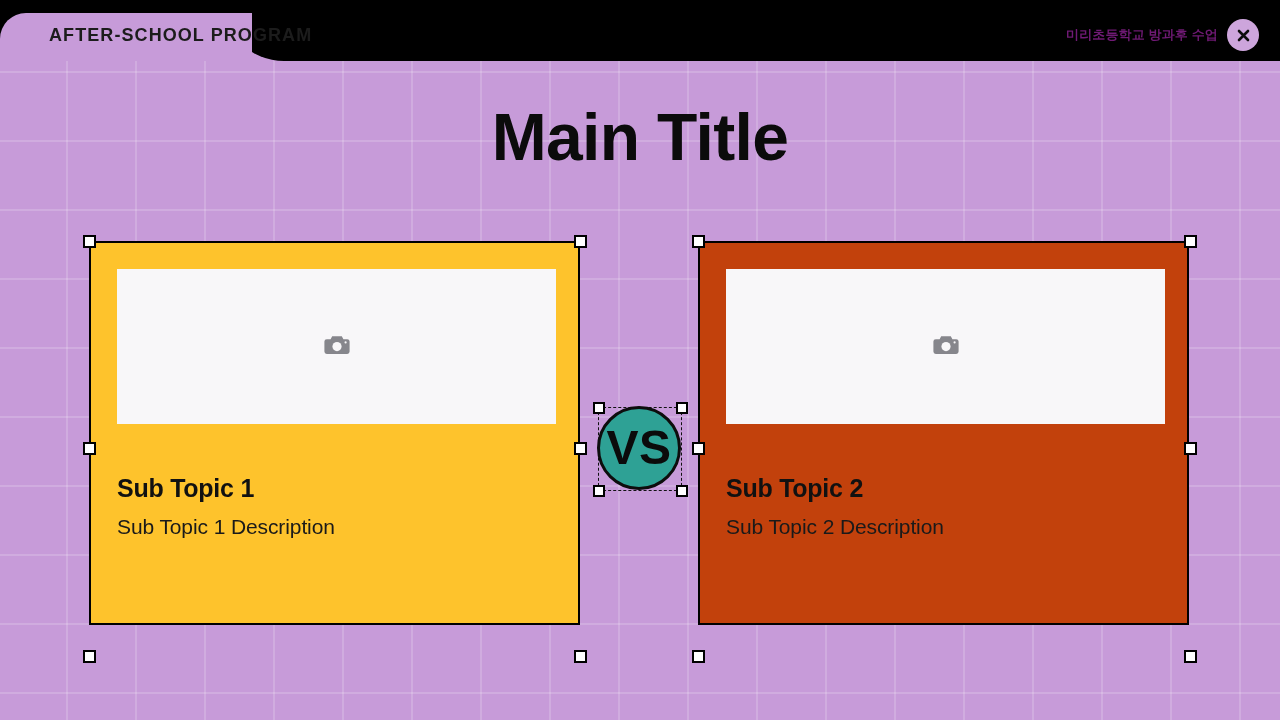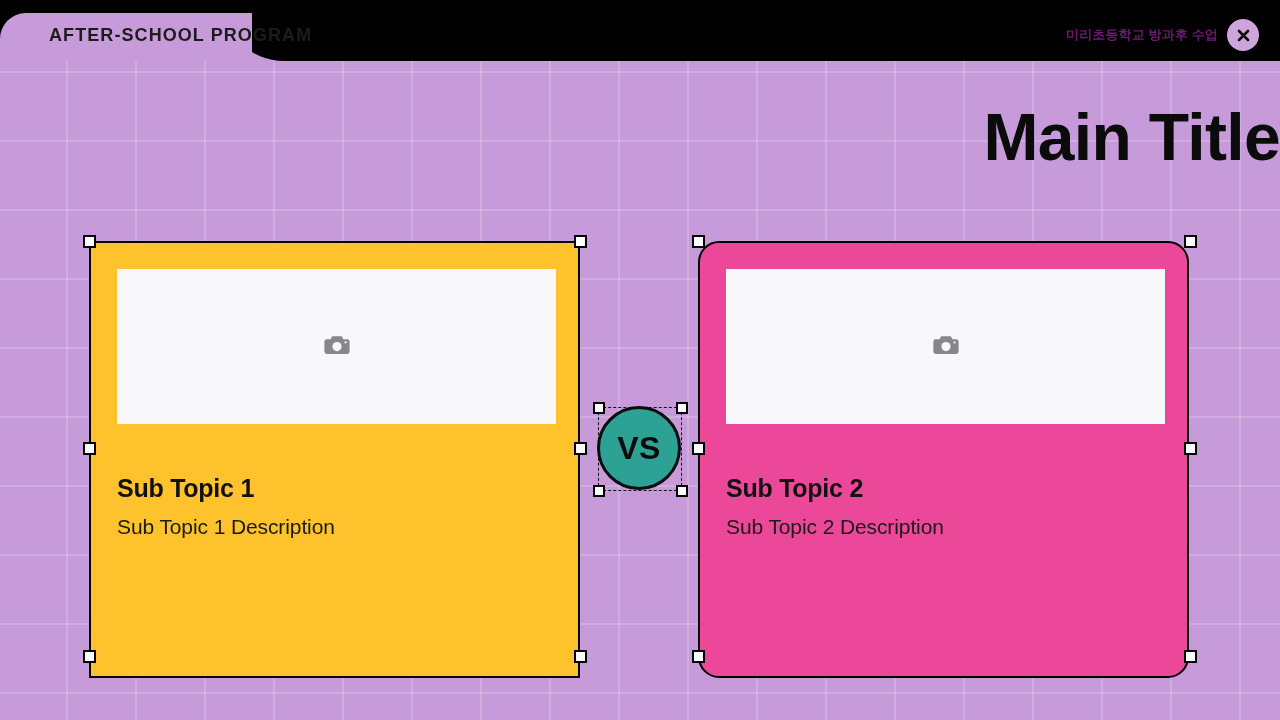--- a/index.html
+++ b/index.html
@@ -113,40 +113,40 @@
     cursor: pointer;
     border: none;
   }
   .close-button svg { display: block; }
 
   
   .slide-title {
     position: absolute;
     left: 0; top: 100px;
     width: 1280px;
-    text-align: right;
+    text-align: center;
     font-size: 66px;
     font-weight: 700;
     letter-spacing: -0.01em;
     color: #0b0b0b;
     z-index: 5;
     line-height: 1.15;
   }
 
   
   .card {
     position: absolute;
     top: 241px;
     width: 491px;
-    height: 437px;
+    height: 384px;
     border: 2px solid #000;
     z-index: 6;
   }
   .card-left  { left: 89px;  background: #fec32c; }
-  .card-right { left: 698px; background: #ec4899; border-radius: 21px; }
+  .card-right { left: 698px; background: #c2410c; }
 
   .card-image-placeholder {
     position: absolute;
     left: 26px;
     top: 26px;
     width: 439px;
     height: 155px;
     background: #f8f7f9;
     display: flex;
     align-items: center;
@@ -202,21 +202,21 @@
     height: 84px;
     border-radius: 50%;
     background: #2ea195;
     border: 3px solid #0d0d0d;
     display: flex;
     align-items: center;
     justify-content: center;
     z-index: 26;
   }
   .vs-badge span {
-    font-size: 32px;
+    font-size: 48px;
     font-weight: 700;
     color: #0b0b0b;
     letter-spacing: 0.01em;
     line-height: 1;
   }
   .vs-handle {
     position: absolute;
     width: 12px;
     height: 12px;
     background: #fff;

